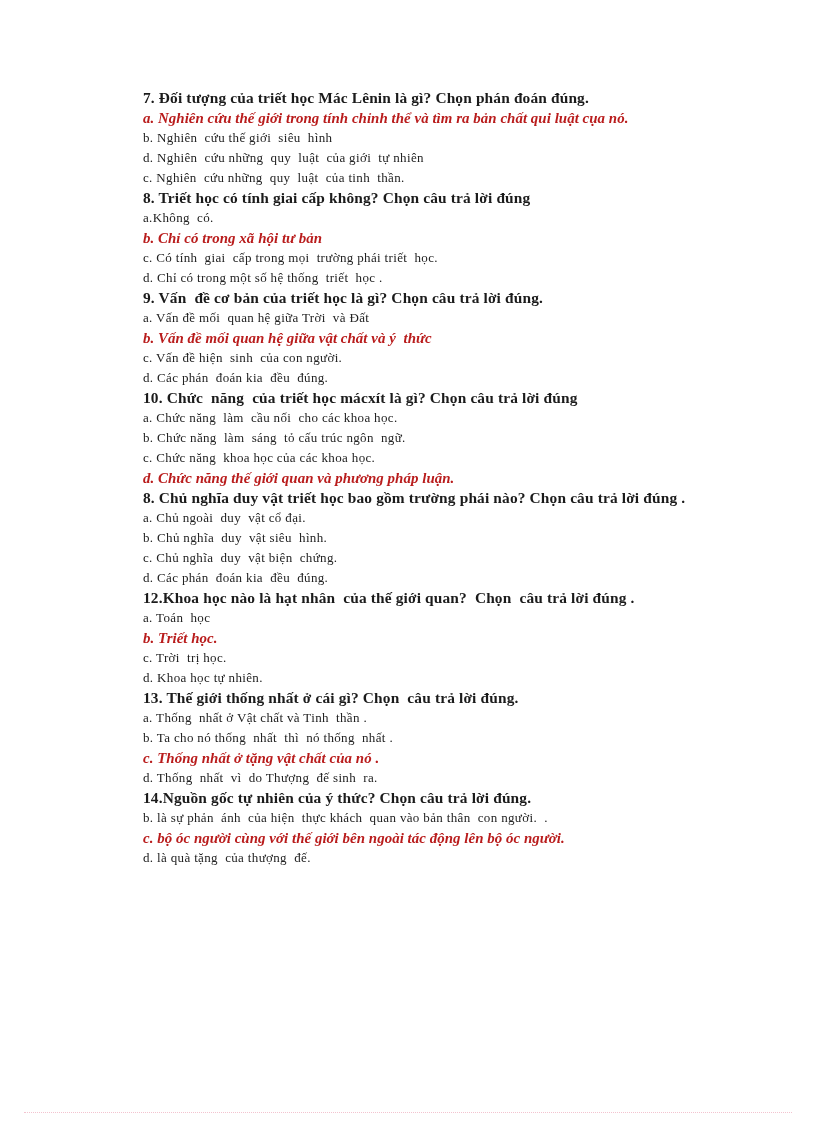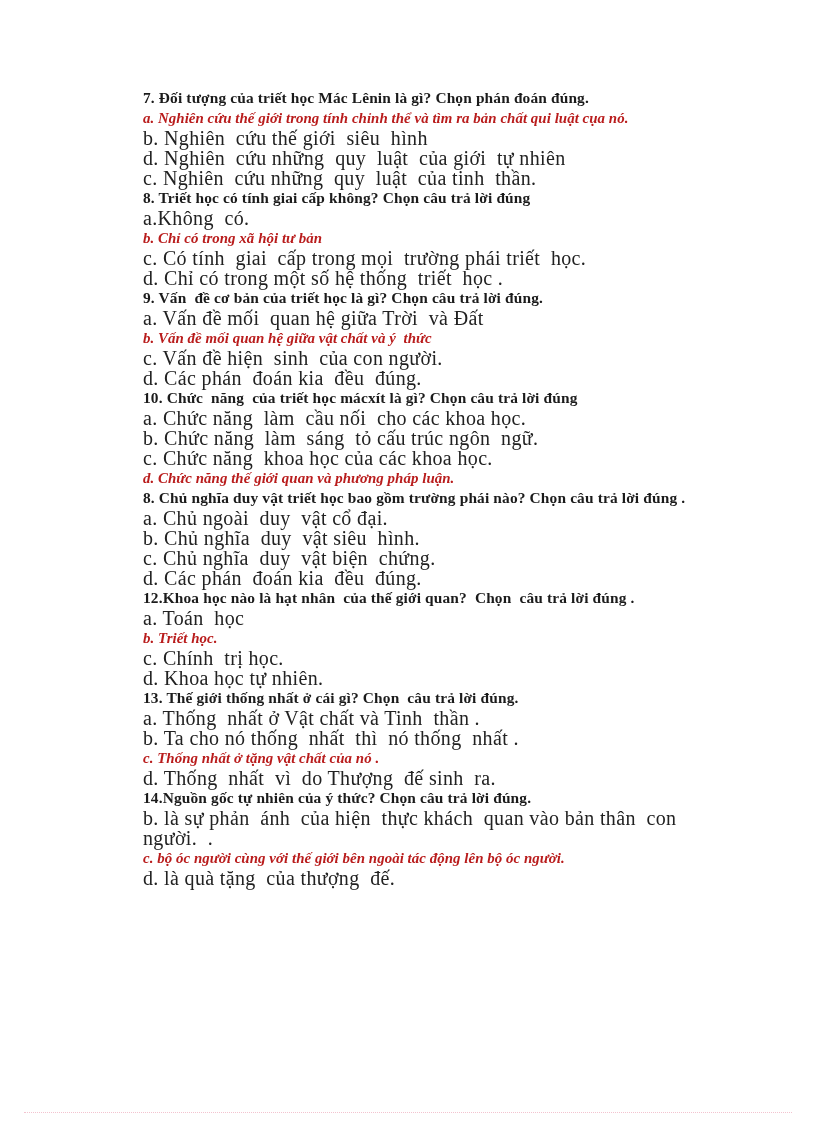--- a/index.html
+++ b/index.html
@@ -35,21 +35,21 @@
   }
   
   .line.q {
     font-weight: bold;
     font-size: 15.4px;
     letter-spacing: 0.15px;
   }
   
   .line.opt {
     font-weight: normal;
-    font-size: 20px;
+    font-size: 13px;
     color: #222222;
     letter-spacing: 0.35px;
   }
   
   .line.ans {
     font-weight: bold;
     font-style: italic;
     font-size: 14.9px;
     color: #b91c1c;
     letter-spacing: 0.05px;
@@ -90,21 +90,21 @@
       <div class="line opt">c. Chức năng  khoa học của các khoa học.</div>
       <div class="line ans">d. Chức năng thế giới quan và phương pháp luận.</div>
       <div class="line q">8. Chủ nghĩa duy vật triết học bao gồm trường phái nào? Chọn câu trả lời đúng .</div>
       <div class="line opt">a. Chủ ngoài  duy  vật cổ đại.</div>
       <div class="line opt">b. Chủ nghĩa  duy  vật siêu  hình.</div>
       <div class="line opt">c. Chủ nghĩa  duy  vật biện  chứng.</div>
       <div class="line opt">d. Các phán  đoán kia  đều  đúng.</div>
       <div class="line q">12.Khoa học nào là hạt nhân  của thế giới quan?  Chọn  câu trả lời đúng .</div>
       <div class="line opt">a. Toán  học</div>
       <div class="line ans">b. Triết học.</div>
-      <div class="line opt">c. Chính  trị học.</div>
+      <div class="line opt">c. Trời  trị học.</div>
       <div class="line opt">d. Khoa học tự nhiên.</div>
       <div class="line q">13. Thế giới thống nhất ở cái gì? Chọn  câu trả lời đúng.</div>
       <div class="line opt">a. Thống  nhất ở Vật chất và Tinh  thần .</div>
       <div class="line opt">b. Ta cho nó thống  nhất  thì  nó thống  nhất .</div>
       <div class="line ans">c. Thống nhất ở tặng vật chất của nó .</div>
       <div class="line opt">d. Thống  nhất  vì  do Thượng  đế sinh  ra.</div>
       <div class="line q">14.Nguồn gốc tự nhiên của ý thức? Chọn câu trả lời đúng.</div>
       <div class="line opt">b. là sự phản  ánh  của hiện  thực khách  quan vào bản thân  con người.  .</div>
       <div class="line ans">c. bộ óc người cùng với thế giới bên ngoài tác động lên bộ óc người.</div>
       <div class="line opt">d. là quà tặng  của thượng  đế.</div>

